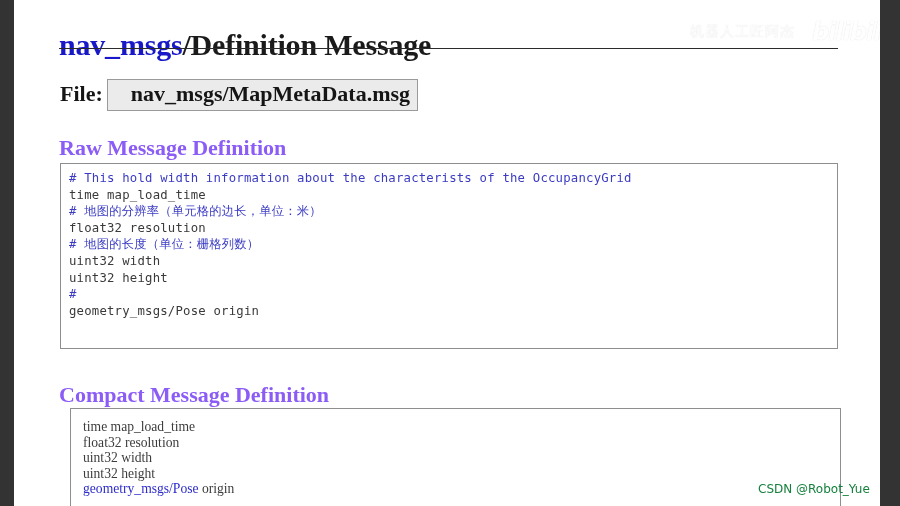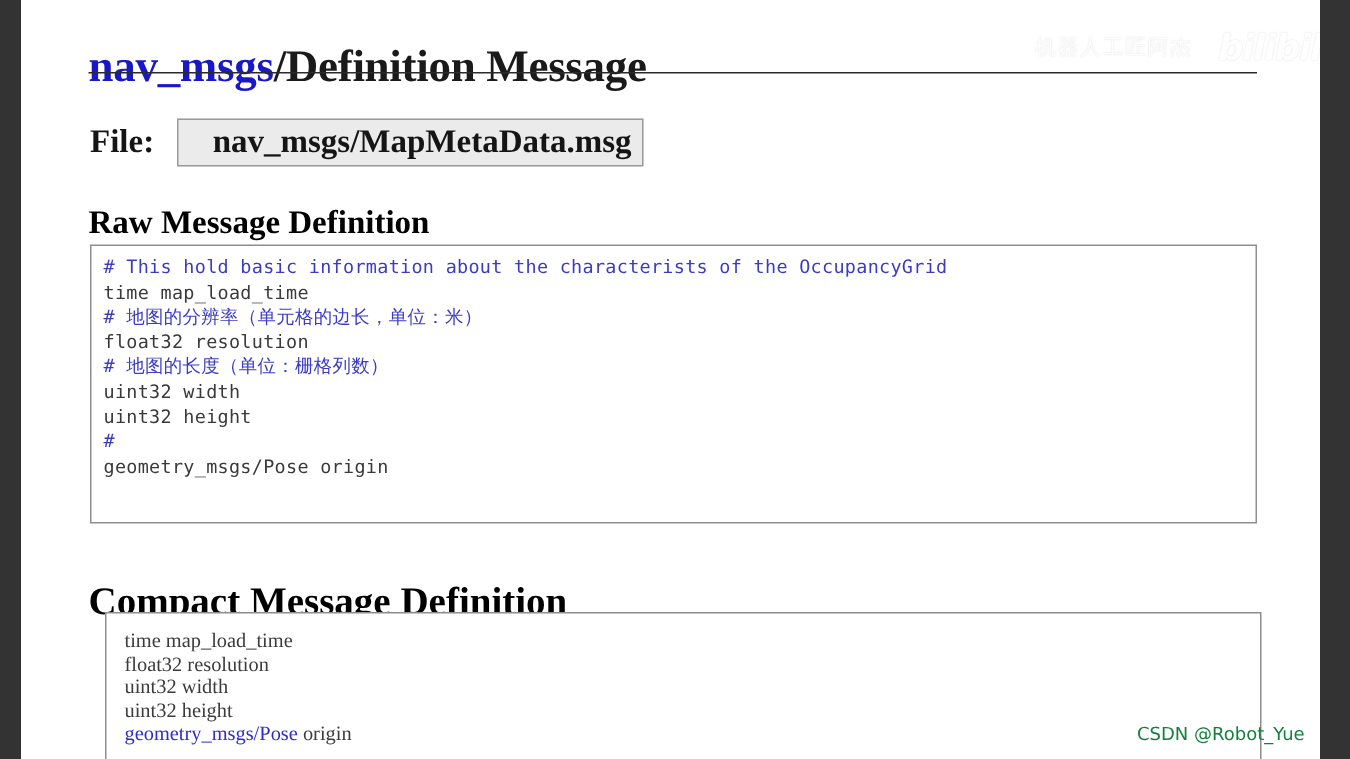--- a/index.html
+++ b/index.html
@@ -62,43 +62,43 @@
   
   .file-line {
     position: absolute;
     left: 46px;
     top: 79px;
     font-size: 22px;
     font-weight: bold;
     color: #151515;
     white-space: nowrap;
   }
-  .file-label { margin-right: 15px; }
+  .file-label { margin-right: 4px; }
   .file-box {
     display: inline-block;
     border: 1px solid #9a9a9a;
     background: #ebebeb;
     padding: 1px 7px 3px 23px;
     font-size: 22px;
     font-weight: bold;
     color: #151515;
     vertical-align: baseline;
   }
 
   
   .section-heading {
     position: absolute;
     left: 45px;
     font-size: 22px;
     font-weight: bold;
-    color: #000000;
+    color: #8b5cf6;
     white-space: nowrap;
   }
   #raw-heading     { top: 117px; }
-  #compact-heading { top: 364px; font-size: 26px; }
+  #compact-heading { top: 364px; font-size: 22px; }
 
   
   .code-block {
     position: absolute;
     background: #ffffff;
     border: 1px solid #8e8e8e;
     box-sizing: border-box;
   }
   #raw-block {
     left: 46px;
@@ -192,21 +192,21 @@
 
   <h1 class="doc-title"><span class="pkg">nav_msgs</span><span class="rest">/Definition Message</span></h1>
 
   <div class="title-rule"></div>
 
   <div class="file-line"><span class="file-label">File:</span><span class="file-box">nav_msgs/MapMetaData.msg</span></div>
 
   <h2 class="section-heading" id="raw-heading">Raw Message Definition</h2>
 
   <div class="code-block" id="raw-block">
-      <div class="mono-line comment"># This hold basic information about the characterists of the OccupancyGrid</div>
+      <div class="mono-line comment"># This hold width information about the characterists of the OccupancyGrid</div>
       <div class="mono-line blank"> </div>
       <div class="mono-line ">time map_load_time</div>
       <div class="mono-line comment"># 地图的分辨率（单元格的边长，单位：米）</div>
       <div class="mono-line ">float32 resolution</div>
       <div class="mono-line comment"># 地图的长度（单位：栅格列数）</div>
       <div class="mono-line ">uint32 width</div>
       <div class="mono-line ">uint32 height</div>
       <div class="mono-line comment">#</div>
       <div class="mono-line ">geometry_msgs/Pose origin</div>
     </div>

